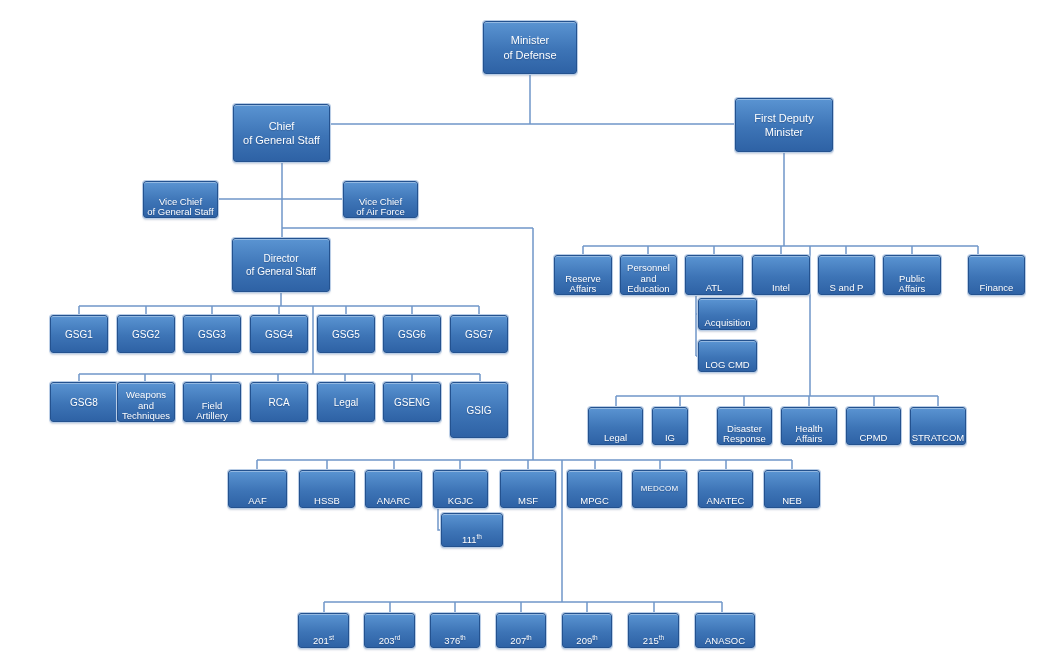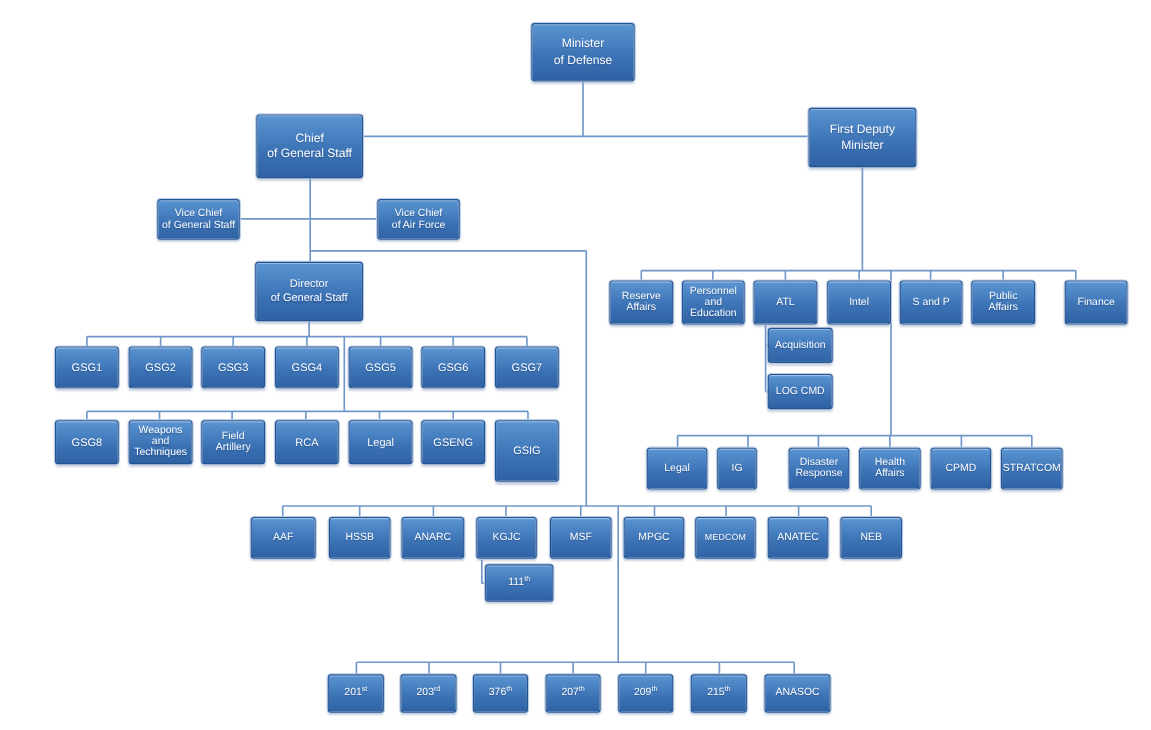--- a/index.html
+++ b/index.html
@@ -14,21 +14,21 @@
     border:1px solid #24528f;
     background:linear-gradient(180deg,#5a94d2 0%,#3d74b6 55%,#2e62a5 100%);
     box-shadow:0 0 0 1px #b9cde6, inset 0 1px 0 rgba(255,255,255,.35), 0 2px 2px rgba(110,130,160,.35);
     text-shadow:0 1px 1px rgba(20,40,80,.35);
     box-sizing:border-box;
   }
   .lbl{white-space:pre-line;line-height:1.3;}
   .tight .lbl{line-height:1.08;}
   .s11{font-size:11px;}
   .s10{font-size:10px;}
-  .s9{font-size:9.5px;}
+  .s9{font-size:9.5px;align-items:flex-end;}
   .s8{font-size:8px;letter-spacing:.2px;}
   sup{font-size:6.5px;line-height:0;vertical-align:super;}
 </style>
 </head>
 <body>
 
 <div id="stage">
 
   <svg class="wires" width="1046" height="664">
     <path fill="none" stroke="#7097c9" stroke-width="1.5" d="
@@ -99,21 +99,21 @@
   <div class="node s10" style="left:317px;top:315px;width:58px;height:38px">
       <span class="lbl">GSG5</span>
     </div>
   <div class="node s10" style="left:383px;top:315px;width:58px;height:38px">
       <span class="lbl">GSG6</span>
     </div>
   <div class="node s10" style="left:450px;top:315px;width:58px;height:38px">
       <span class="lbl">GSG7</span>
     </div>
 
-  <div class="node s10" style="left:50px;top:382px;width:58px;height:40px">
+  <div class="node s10" style="left:50px;top:382px;width:68px;height:40px">
       <span class="lbl">GSG8</span>
     </div>
   <div class="node s9 tight" style="left:117px;top:382px;width:58px;height:40px">
       <span class="lbl">Weapons
 and
 Techniques</span>
     </div>
   <div class="node s9 tight" style="left:183px;top:382px;width:58px;height:40px">
       <span class="lbl">Field
 Artillery</span>

